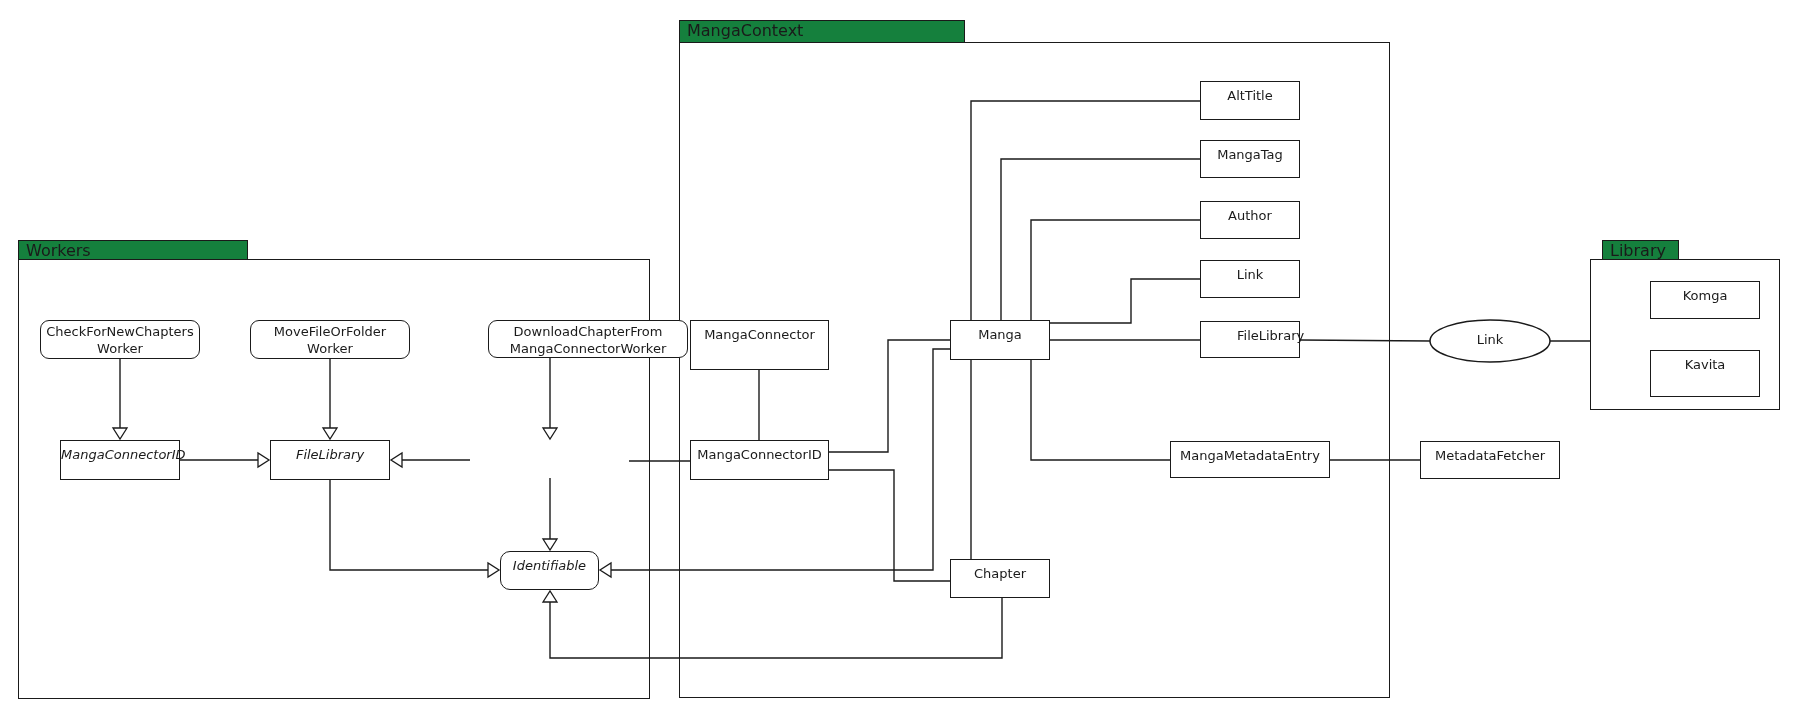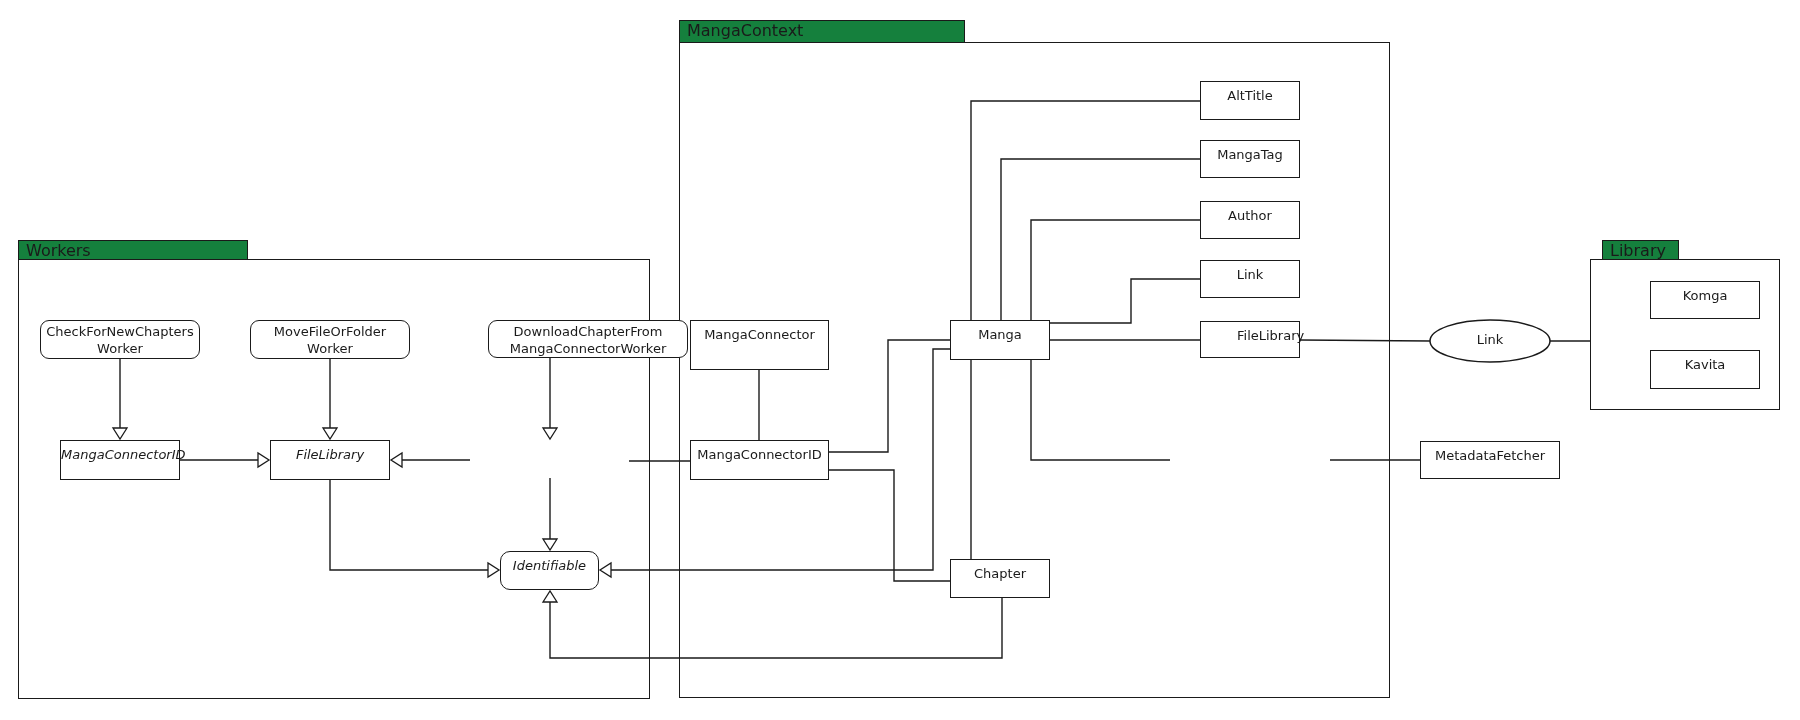--- a/index.html
+++ b/index.html
@@ -178,28 +178,31 @@
   </div>
   <div class="node" style="left:1200px;top:201px;width:100px;height:38px;">
     <span>Author</span>
   </div>
   <div class="node" style="left:1200px;top:260px;width:100px;height:38px;">
     <span>Link</span>
   </div>
   <div class="node" style="left:1200px;top:321px;width:100px;height:37px;padding-left:36px;">
     <span>FileLibrary</span>
   </div>
+  <div class="node" style="left:1170px;top:441px;width:160px;height:37px;">
+    <span>MangaMetadataEntry</span>
+  </div>
 
   <div class="node" style="left:1420px;top:441px;width:140px;height:38px;">
     <span>MetadataFetcher</span>
   </div>
   <div class="ellipse-label" style="left:1430px;top:328px;width:120px;height:24px;">
     <span>Link</span>
   </div>
 
   <div class="node" style="left:1650px;top:281px;width:110px;height:38px;">
     <span>Komga</span>
   </div>
-  <div class="node" style="left:1650px;top:350px;width:110px;height:39px;">
+  <div class="node" style="left:1650px;top:350px;width:110px;height:47px;">
     <span>Kavita</span>
   </div>
 
 </div>
 
 </body></html>

